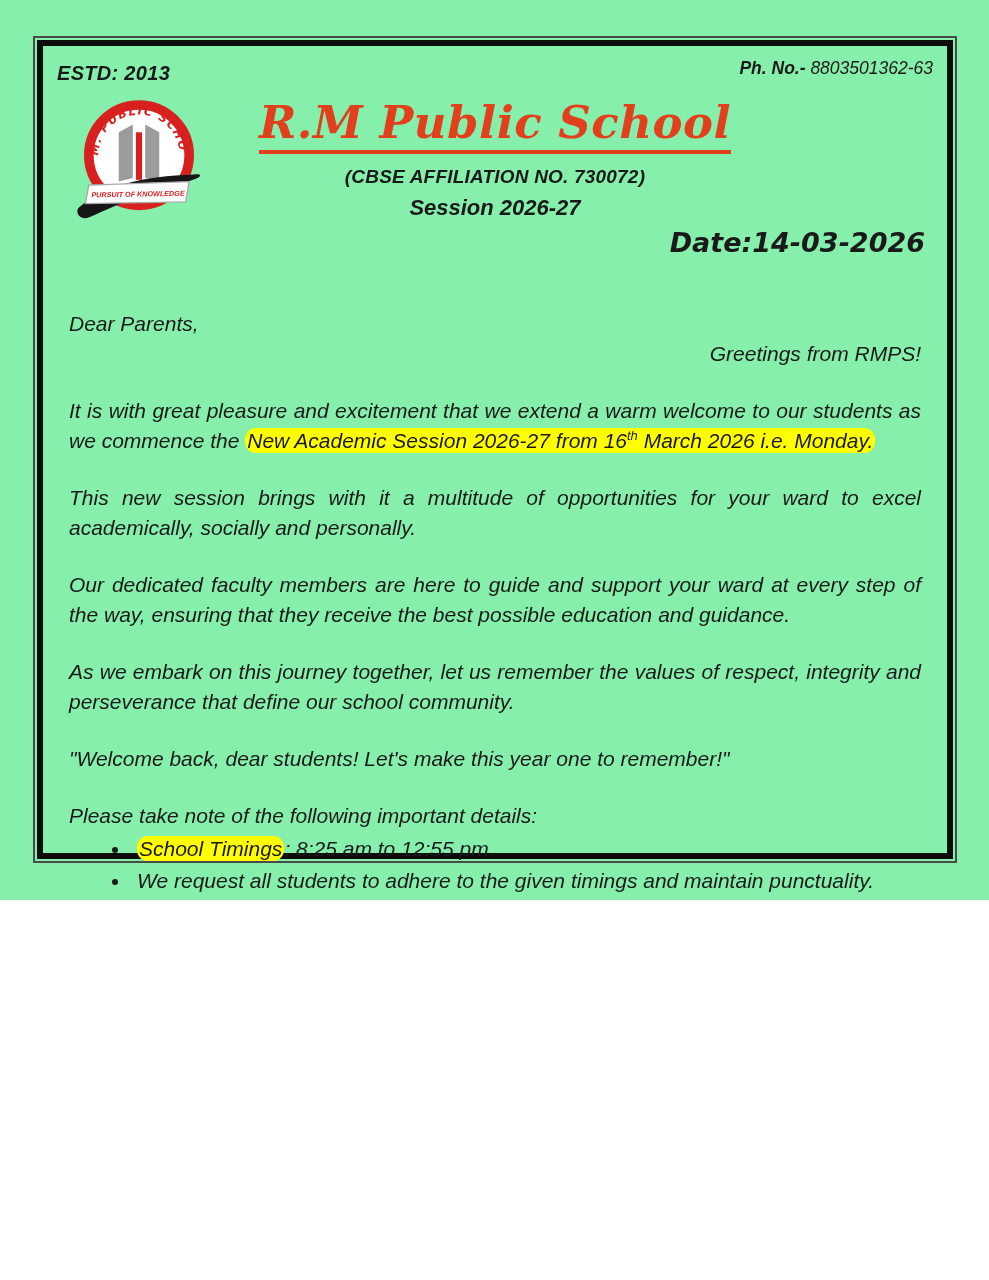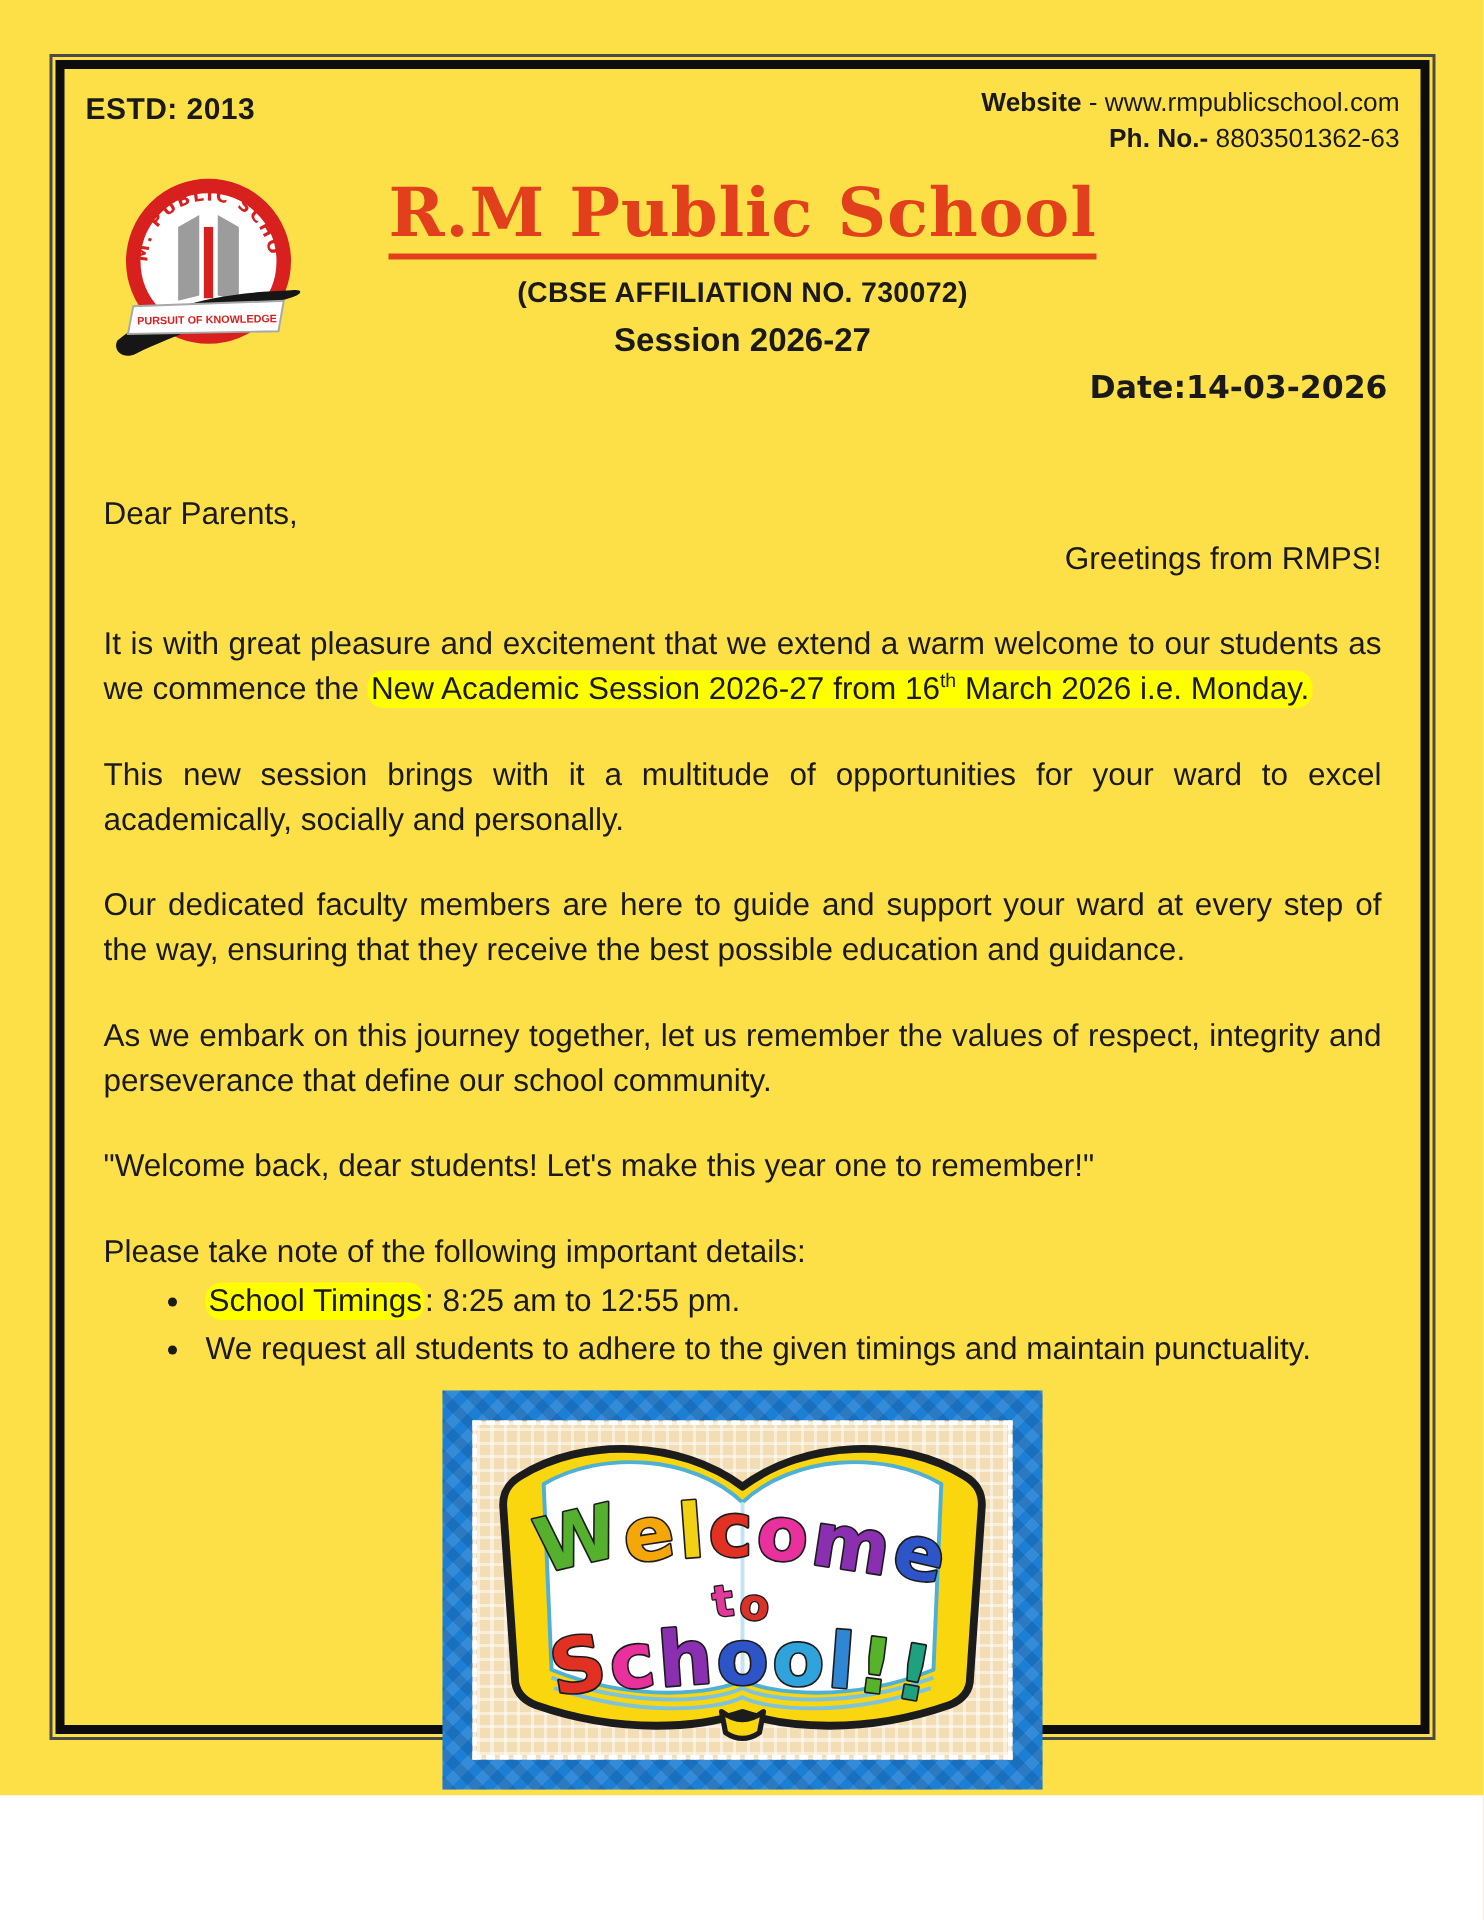--- a/index.html
+++ b/index.html
@@ -1,19 +1,19 @@
 <!DOCTYPE html>
 <html><head>
 <meta charset="utf-8">
 <style>
   * { margin:0; padding:0; box-sizing:border-box; }
   body { background:#ffffff; }
   .page {
-    position:relative; width:989px; height:1197px; background:#fde047;
-    font-family:"Liberation Sans", sans-serif; color:#1a1a1a; overflow:hidden;
+    position:relative; width:989px; height:900px; background:#86efac;
+    font-family:"Liberation Sans", sans-serif; color:#1a1a1a; overflow:hidden;font-style:italic;
   }
   .frame-outer {
     position:absolute; left:33px; top:36px; right:32px; bottom:37px;
     border:2px solid #4a4a4a;
   }
   .frame-inner {
     position:absolute; inset:2px; border:6px solid #0d0d0d;
     padding:10px 14px 0 14px;
   }
   
@@ -25,21 +25,21 @@
   .masthead { position:relative; margin-top:8px; min-height:192px; }
   .logo-wrap { position:absolute; left:16px; top:4px; width:132px; height:188px; }
   .mast-center { text-align:center; padding-top:4px; }
   .school-name {
     display:inline-block; font-family:"DejaVu Serif", serif; font-weight:bold;
     font-size:45px; color:#e2401d; border-bottom:4px solid #e2401d;
     padding-bottom:1px; line-height:1.15; letter-spacing:0.5px;
   }
   .affiliation { font-size:19px; font-weight:bold; margin-top:12px; letter-spacing:0.2px; }
   .session { font-size:22px; font-weight:bold; margin-top:7px; }
-  .date-line { text-align:right; font-size:21px; font-weight:bold;
+  .date-line { text-align:right; font-size:27px; font-weight:bold;
     font-family:"DejaVu Sans", sans-serif; margin-top:6px; padding-right:8px; }
   
   .letter { padding:0 12px 0 12px; font-size:21px; line-height:30px; }
   .salutation { margin-top:24px; }
   .greeting { text-align:right; margin-top:0px; }
   .para { margin-top:27px; text-align:justify; }
   .para-plain { margin-top:27px; }
   mark { background:#ffff00; color:inherit; padding:1px 2px;border-radius:11px; }
   sup { font-size:0.62em; vertical-align:super; line-height:0; }
   ul.notes { margin:3px 0 0 40px; padding-left:22px; }
@@ -73,21 +73,20 @@
 </head>
 <body>
 
 <div class="page">
   <div class="frame-outer">
     <div class="frame-inner">
 
       <div class="hdr-row">
         <div class="estd">ESTD: 2013</div>
         <div class="contact">
-          <div><b>Website</b><span> - www.rmpublicschool.com</span></div>
           <div><b>Ph. No.-</b><span> 8803501362-63</span></div>
         </div>
       </div>
 
       <div class="masthead">
         <div class="logo-wrap">
           <svg class="logo-svg" viewBox="0 0 150 160" width="132" height="141">
             <defs>
               <path id="logoArc" d="M 29 66 A 46 46 0 0 1 121 66" fill="none"></path>
             </defs>

